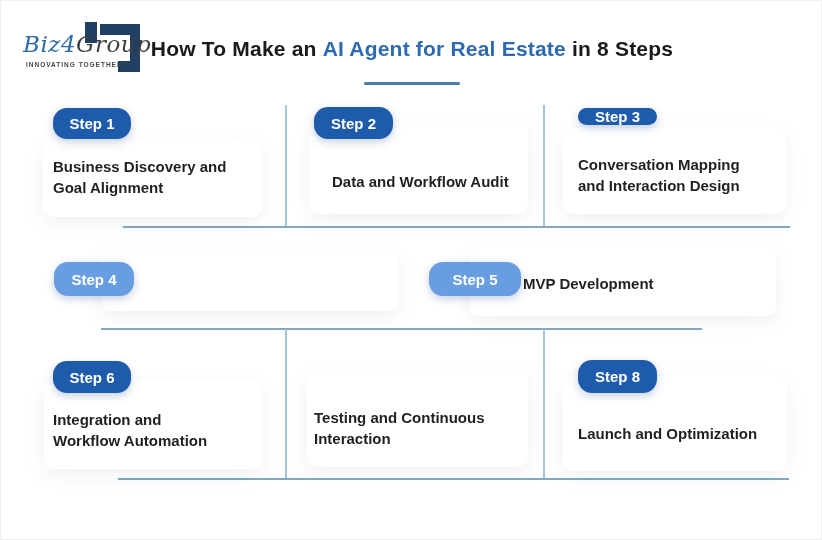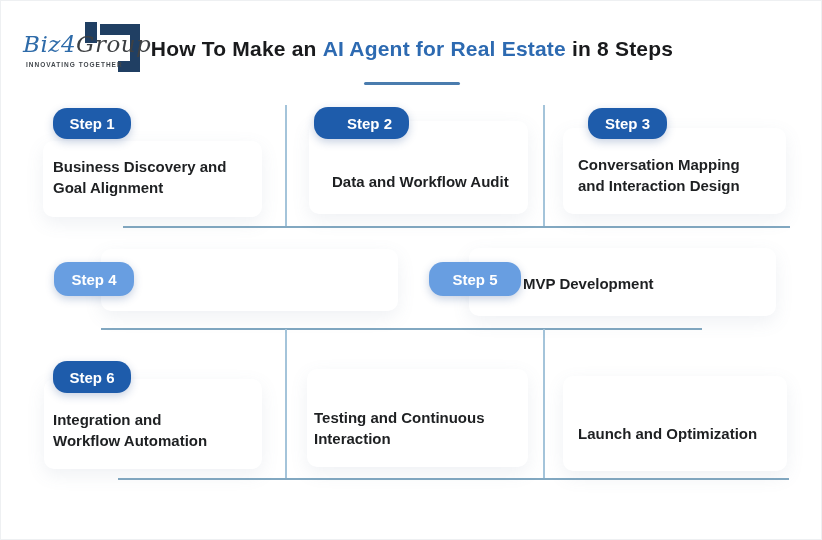--- a/index.html
+++ b/index.html
@@ -57,22 +57,22 @@
   .c8{left:562px;top:375px;width:224px;height:95px;}
   
   .badge{
     position:absolute;display:flex;align-items:center;justify-content:center;
     color:#ffffff;font-size:15px;font-weight:700;border-radius:14px;
     box-shadow:0 3px 8px rgba(30,70,140,0.25);white-space:nowrap;
   }
   .badge.dark{background:#1e5cab;}
   .badge.light{background:#689ee1;}
   .b1{left:10px;top:-33px;width:78px;height:31px;}
-  .b2{left:5px;top:-14px;width:79px;height:32px;padding-left:16px;}
-  .b3{left:25px;top:-20px;width:79px;height:31px;}
+  .b2{left:5px;top:-14px;width:79px;height:32px;}
+  .b3{left:15px;top:-20px;width:79px;height:17px;}
   .b4{left:-47px;top:13px;width:80px;height:34px;}
   .b5{left:-40px;top:14px;width:92px;height:34px;}
   .b6{left:9px;top:-18px;width:78px;height:32px;}
   .b7{left:7px;top:-9px;width:79px;height:33px;}
   .b8{left:15px;top:-16px;width:79px;height:33px;}
   
   .label{
     position:absolute;font-size:15px;font-weight:700;color:#1e2022;line-height:21px;
   }
   .l1{left:10px;top:15px;width:185px;}
@@ -131,16 +131,17 @@
   </div>
 
   <div class="card c6">
     <div class="badge dark b6">Step 6</div>
     <div class="label l6">Integration and Workflow Automation</div>
   </div>
   <div class="card c7">
     <div class="label l7">Testing and Continuous Interaction</div>
   </div>
   <div class="card c8">
+    <div class="badge dark b8">Step 8</div>
     <div class="label l8">Launch and Optimization</div>
   </div>
 
 </div>
 
 </body></html>

